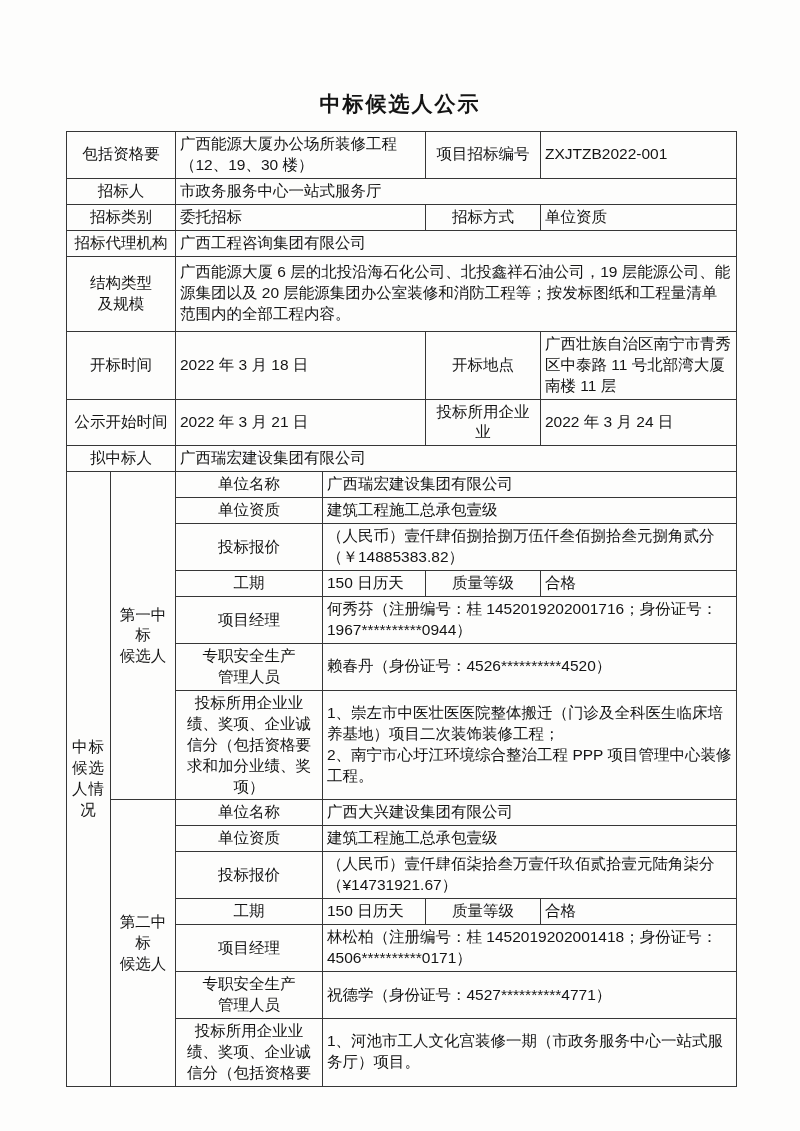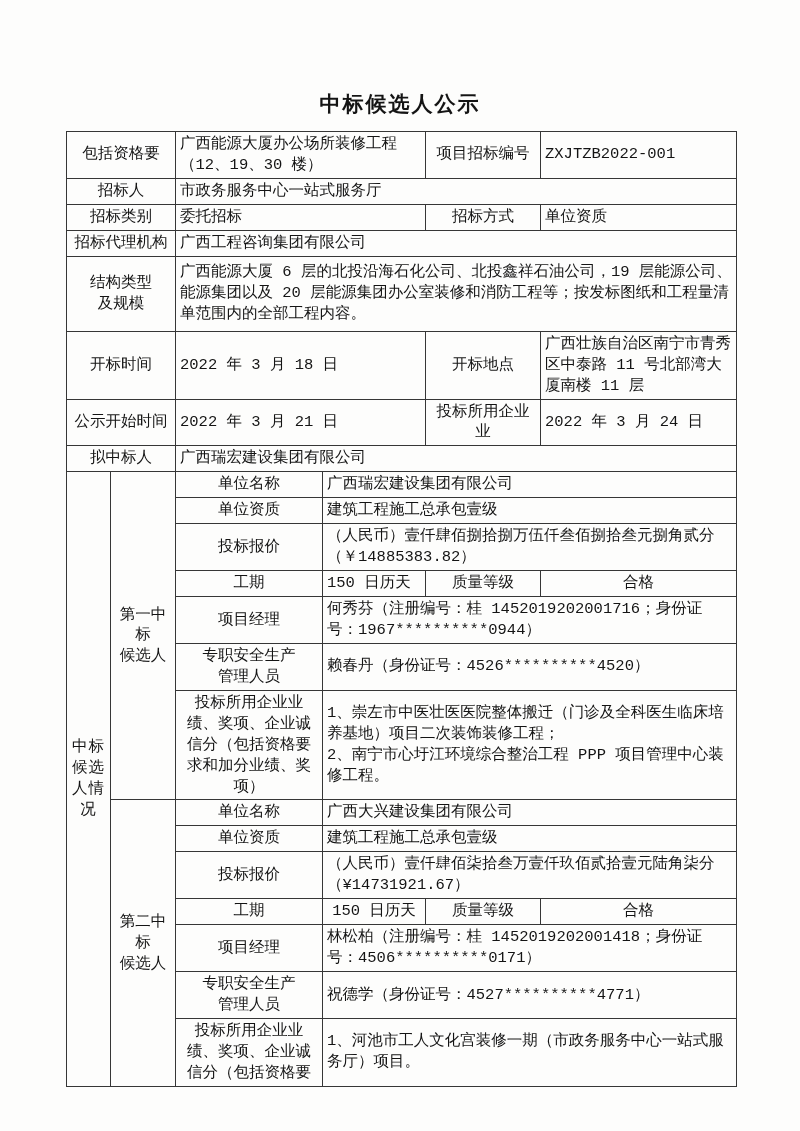--- a/index.html
+++ b/index.html
@@ -3,21 +3,21 @@
 <meta charset="utf-8">
 <style>
   html,body{margin:0;padding:0;}
   body{background:#e8e8e8;}
   .page{
     position:relative;
     width:800px;height:1131px;
     margin:0 auto;
     background:#fdfdfc;
     overflow:hidden;
-    font-family:Liberation Mono, monospace;
+    font-family:Liberation Sans, sans-serif;
     color:#141414;
   }
   .doc-title{
     margin:0;
     padding-top:90px;
     text-align:center;
     font-size:21px;
     font-weight:600;
     letter-spacing:2px;
   }
@@ -30,21 +30,21 @@
     line-height:1.35;
   }
   .bid-table td{
     border:1px solid #363636;
     vertical-align:middle;
     overflow:hidden;
     padding:2px 4px;
   }
   .lbl{text-align:center;padding:2px 2px;}
   .val{text-align:left;padding:2px 6px 2px 8px;}
-  .ctr{text-align:center;}
+  .ctr{text-align:left;}
   .pre{white-space:pre-line;}
   .vert{letter-spacing:1px;}
 </style>
 </head>
 <body>
 
 <div class="page">
 
   <h1 class="doc-title">中标候选人公示</h1>
 

